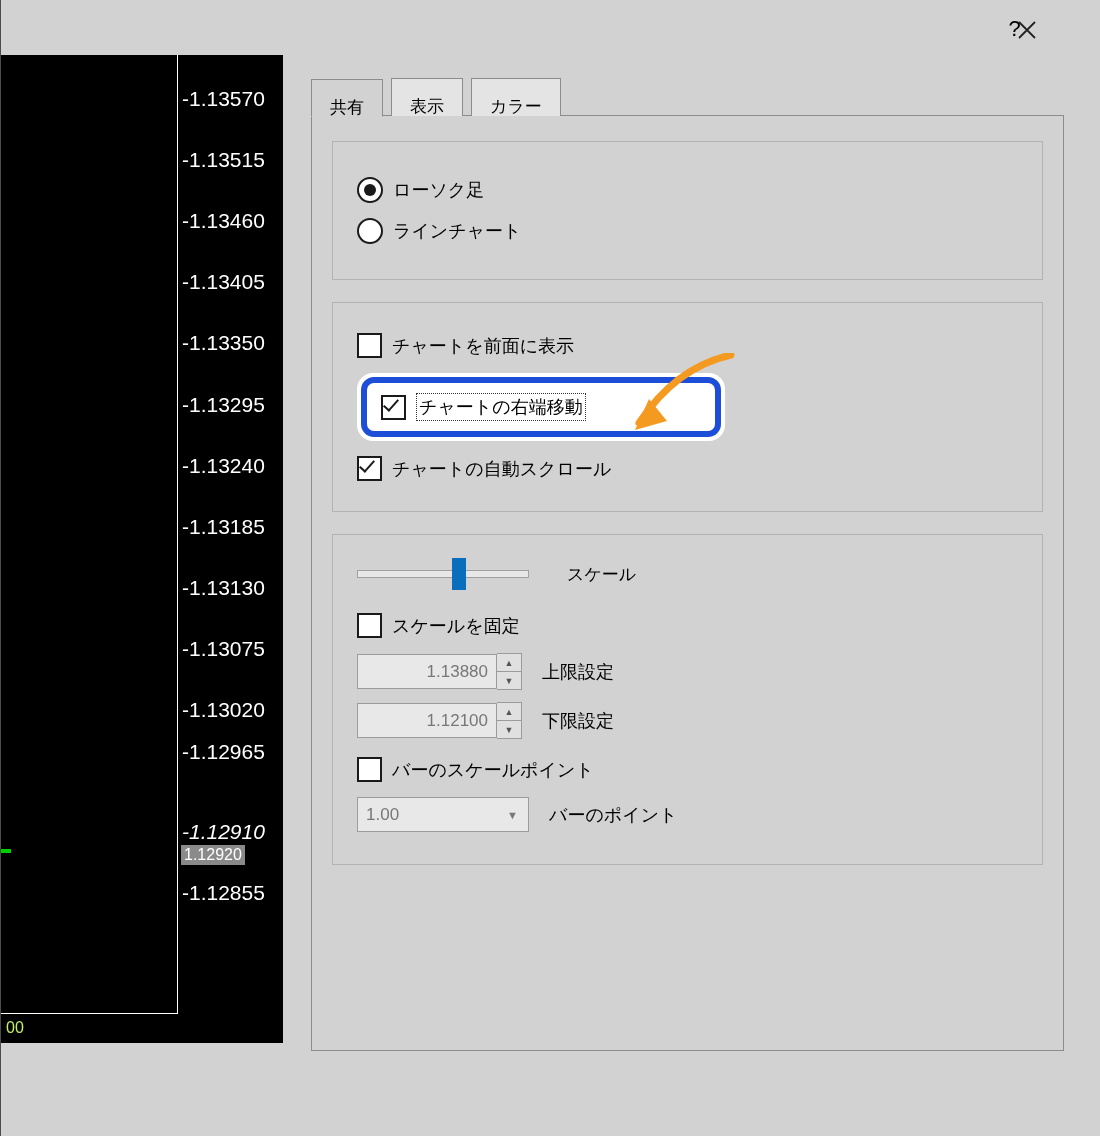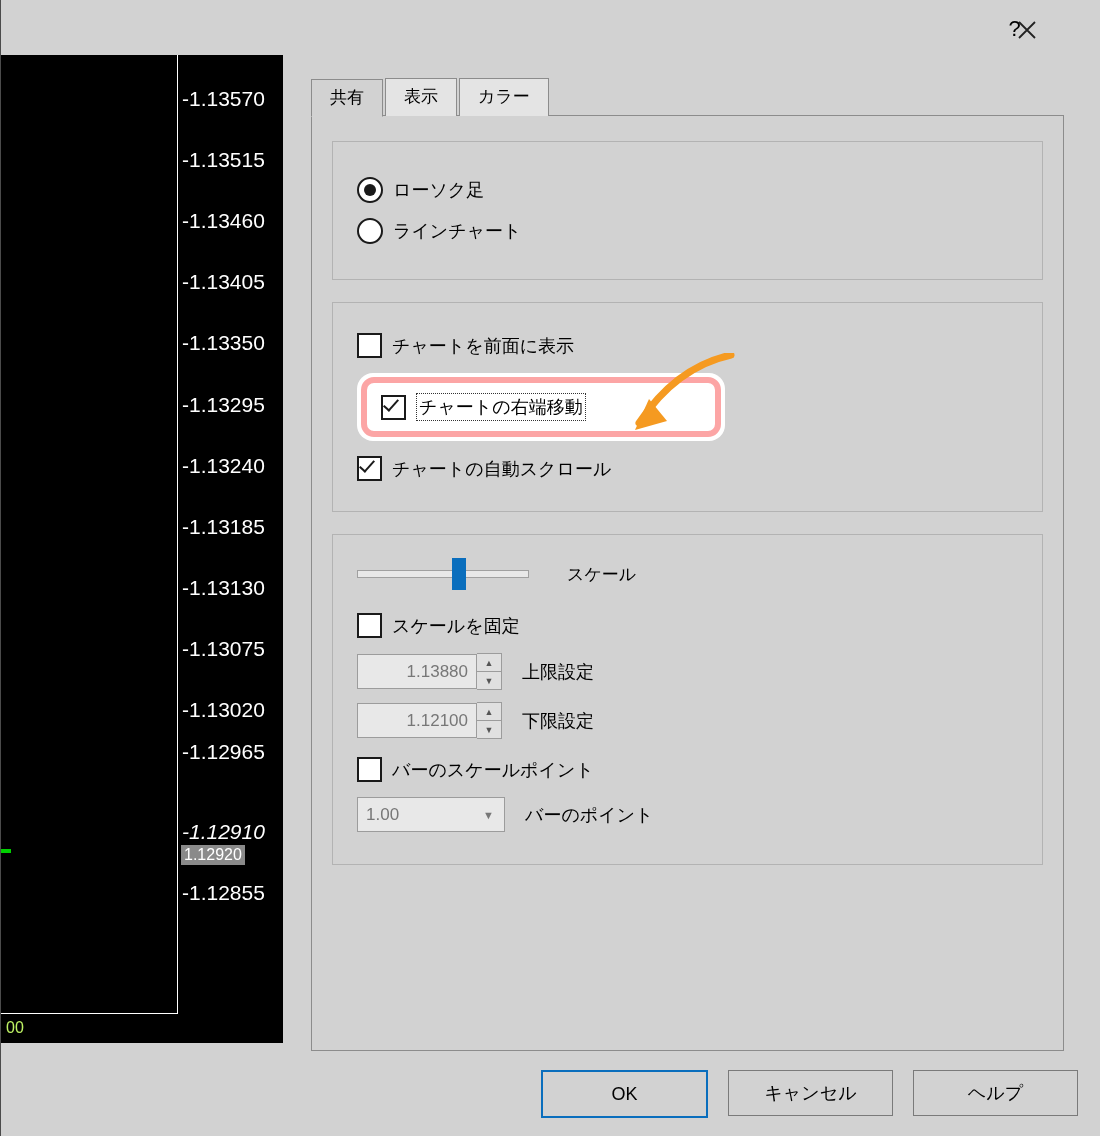--- a/index.html
+++ b/index.html
@@ -104,22 +104,22 @@
   left: 28px;
   top: 23px;
   display: flex;
   height: 38px;
   z-index: 2;
 }
 .tab {
   border: 1px solid #8c8c8c;
   border-bottom: none;
   background: #e4e4e4;
-  padding: 6px 18px 5px 18px;
-  margin-right: 2px;
+  padding: 16px 18px 5px 18px;
+  margin-right: 8px;
   font-size: 17px;
 }
 .tab.active {
   background: #d2d2d2;
   border-bottom: 1px solid #d2d2d2;
   position: relative;
   top: 1px;
   z-index: 3;
 }
 .tabpanel {
@@ -183,21 +183,21 @@
 
 .highlight-wrap {
   position: relative;
   border-radius: 16px;
   background: #fff;
   padding: 4px;
   margin: 10px 0;
   width: 360px;
 }
 .highlight-inner {
-  border: 6px solid #fca5a5;
+  border: 6px solid #1d4ed8;
   border-radius: 13px;
   padding: 10px 20px 10px 14px;
   display: flex;
   align-items: center;
 }
 .highlight-inner .focus-label {
   border: 1.5px dotted #333;
   padding: 1px 2px;
 }
 
@@ -227,21 +227,21 @@
   position: absolute;
   left: 210px;
   top: 15px;
 }
 .spin-row {
   display: flex;
   align-items: center;
   margin: 12px 0;
 }
 .spin-input {
-  width: 120px;
+  width: 140px;
   height: 35px;
   border: 1px solid #9c9c9c;
   background: #e8e8e8;
   text-align: right;
   padding-right: 8px;
   font-size: 17px;
   color: #777;
   box-sizing: border-box;
   line-height: 33px;
 }
@@ -265,21 +265,21 @@
 }
 .spin-btn:last-child { border-bottom: none; }
 .spin-label { margin-left: 20px; font-size: 18px; }
 
 .combo-row {
   display: flex;
   align-items: center;
   margin: 12px 0;
 }
 .combo {
-  width: 148px;
+  width: 172px;
   height: 35px;
   border: 1px solid #9c9c9c;
   background: #e8e8e8;
   display: flex;
   align-items: center;
   padding: 0 8px;
   color: #777;
   position: relative;
   box-sizing: border-box;
 }
@@ -439,19 +439,14 @@
 
       </div>
     </div>
   </div>
 
   <svg class="arrow-annot" style="left:620px; top:353px;" width="120" height="95" viewBox="0 0 120 95">
     <path d="M110 2 Q 55 14 18 70" stroke="#f59a21" stroke-width="7" fill="none" stroke-linecap="round"></path>
     <path d="M28 46 L14 77 L46 68 Z" fill="#f59a21"></path>
   </svg>
 
-  <div class="btnbar">
-    <div class="btn primary">OK</div>
-    <div class="btn">キャンセル</div>
-    <div class="btn">ヘルプ</div>
-  </div>
 
 </div>
 
 </body></html>

